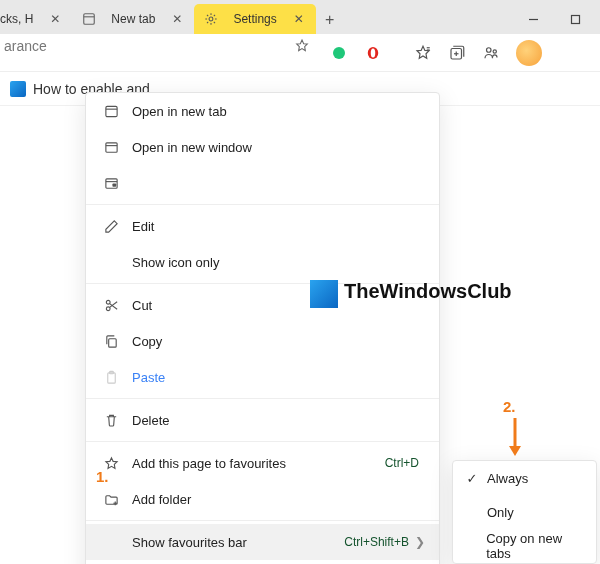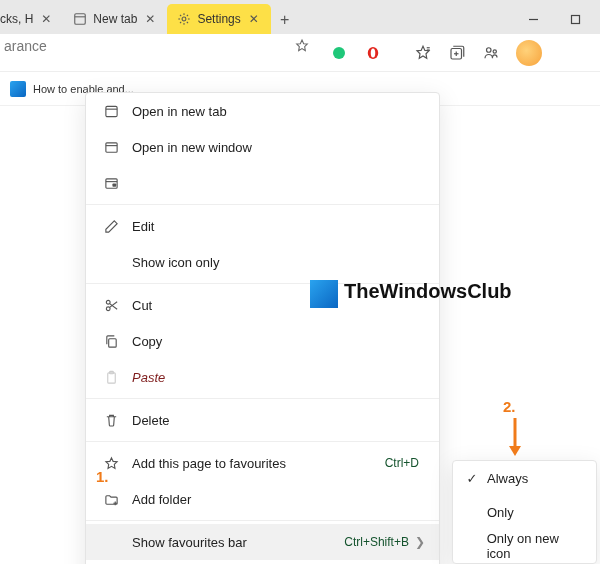--- a/index.html
+++ b/index.html
@@ -1,53 +1,53 @@
 <!DOCTYPE html>
 <html><head>
 <meta charset="utf-8">
 <style>
   * { box-sizing: border-box; margin: 0; padding: 0; font-family: "Segoe UI", Arial, sans-serif; }
   body { width: 600px; height: 564px; background: #fff; overflow: hidden; position: relative; color: #222; }
 
   
   .tabstrip { height: 34px; background: #e8e8e8; display: flex; align-items: flex-end; padding: 0 4px 0 0; }
-  .tab { height: 30px; display: flex; align-items: center; gap: 6px; padding: 0 10px; font-size: 12px; color: #333; border-radius: 5px 5px 0 0; cursor: pointer; }
+  .tab { height: 30px; display: flex; align-items: center; gap: 15px; padding: 0 10px; font-size: 12px; color: #333; border-radius: 5px 5px 0 0; cursor: pointer; }
   .tab.partial { padding-left: 0; }
   .tab.active { background: #fde047; }
   .tab .ticon { width: 14px; height: 14px; display: flex; align-items: center; justify-content: center; }
   .tab .tclose { width: 14px; height: 14px; display: flex; align-items: center; justify-content: center; color: #555; font-size: 12px; }
   .newtab { width: 28px; height: 28px; display: flex; align-items: center; justify-content: center; color: #555; font-size: 16px; cursor: pointer; }
   .wincontrols { margin-left: auto; display: flex; }
   .wincontrols div { width: 42px; height: 30px; display: flex; align-items: center; justify-content: center; color: #444; cursor: pointer; }
 
   
   .addr-row { height: 38px; display: flex; align-items: center; padding: 0 6px 0 0; gap: 4px; border-bottom: 1px solid #eee; }
   .addr-box { flex: 0 0 320px; height: 30px; display: flex; border-radius: 15px; background: #fff; padding: 0 10px 0 4px; font-size: 14px; color: #777; justify-content: space-between; }
   .addr-text { overflow: hidden; white-space: nowrap; }
   .addr-star { color: #555; }
   .tbbtn { width: 30px; height: 30px; display: flex; align-items: center; justify-content: center; cursor: pointer; }
   .tbbtn svg { width: 18px; height: 18px; }
   .profile { width: 26px; height: 26px; border-radius: 50%; background: radial-gradient(circle at 40% 40%, #ffd27a, #f7a23b); margin-left: 6px; }
 
   
-  .favbar { height: 34px; display: flex; align-items: center; padding-left: 10px; font-size: 11px; color: #333; border-bottom: 1px solid #f0f0f0; }
+  .favbar { height: 34px; display: flex; align-items: center; padding-left: 10px; font-size: 14px; color: #333; border-bottom: 1px solid #f0f0f0; }
   .favitem { display: flex; align-items: center; gap: 7px; cursor: pointer; }
   .favicon { width: 16px; height: 16px; background: linear-gradient(135deg,#2aa3ef,#0a66c2); border-radius: 2px; }
 
   
   .context-menu { position: absolute; left: 85px; top: 92px; width: 355px; background: #fff; border: 1px solid #e4e4e4; border-radius: 4px; box-shadow: 0 6px 24px rgba(0,0,0,0.10); font-size: 13px; color: #222; }
   .cm-item { display: flex; align-items: center; height: 36px; padding: 0 14px; cursor: pointer; }
   .cm-item:hover, .cm-item.hover { background: #f1f1f1; }
   .cm-ico { width: 22px; display: flex; justify-content: center; color: #555; }
   .cm-ico svg { width: 15px; height: 15px; }
   .cm-label { flex: 1; padding-left: 10px; }
   .cm-shortcut { color: #14532d; font-size: 12px; padding-right: 6px; }
   .cm-caret { color: #888; font-size: 12px; }
   .cm-sep { height: 1px; background: #eee; margin: 3px 0; }
-  .cm-item.disabled { color: #7f1d1d; font-style: italic; }
+  .cm-item.disabled { color: #3b82f6; }
   .cm-item.disabled .cm-ico { color: #ccc; }
 
   
   .submenu { position: absolute; left: 452px; top: 460px; width: 145px; background: #fff; border: 1px solid #e4e4e4; border-radius: 4px; box-shadow: 0 6px 24px rgba(0,0,0,0.10); font-size: 13px; }
   .sub-item { display: flex; align-items: center; height: 34px; padding: 0 12px; cursor: pointer; gap: 8px; }
   .sub-check { width: 14px; display: flex; justify-content: center; color: #333; }
 
   
   .anno1 { position: absolute; left: 96px; top: 468px; font-weight: 700; color: #f07b1a; font-size: 15px; z-index: 5; }
   .anno2 { position: absolute; left: 503px; top: 398px; font-weight: 700; color: #f07b1a; font-size: 15px; }
@@ -273,21 +273,21 @@
   <div class="sub-item">
     <span class="sub-check">✓</span>
     <span>Always</span>
   </div>
   <div class="sub-item">
     <span class="sub-check"></span>
     <span>Only</span>
   </div>
   <div class="sub-item">
     <span class="sub-check"></span>
-    <span>Only on new icon</span>
+    <span>Copy on new tabs</span>
   </div>
 </div>
 
 <div class="anno1">1.</div>
 <div class="anno2">2.</div>
 <svg class="anno-arrow" width="14" height="42">
   <line x1="7" y1="2" x2="7" y2="32" stroke="#f07b1a" stroke-width="3"></line>
   <polygon points="1,30 13,30 7,40" fill="#f07b1a"></polygon>
 </svg>
 

